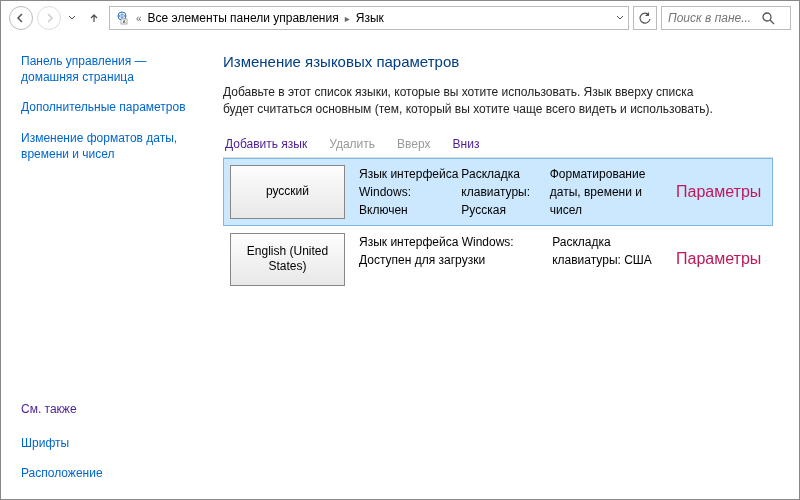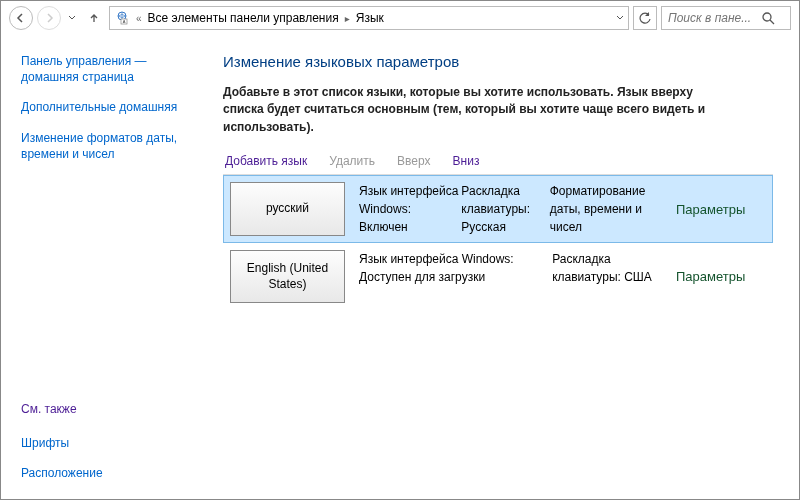--- a/index.html
+++ b/index.html
@@ -19,32 +19,32 @@
   .searchbox input { border: none; outline: none; width: 90px; font-size: 12px; font-style: italic; color: #8b5cf6; background: transparent; }
 
   .body { display: flex; height: calc(100% - 34px); gap: 12px; }
   .sidebar { width: 200px; padding: 18px 0 14px 20px; display: flex; flex-direction: column; }
   .sidelink { color: #0066cc; font-size: 12px; margin-bottom: 14px; line-height: 1.35; cursor: pointer; max-width: 170px; }
   .spacer { flex: 1; }
   .seealso { color: #4c1d95; font-size: 12px; margin-bottom: 19px; }
 
   .main { flex: 1; padding: 18px 26px 10px 10px; overflow: hidden; }
   .title { color: #003e83; font-size: 15px; font-weight: 400; margin-bottom: 14px; }
-  .desc { font-size: 12px; color: #222; line-height: 1.45; margin-bottom: 18px; max-width: 500px; font-weight: bold; }
+  .desc { font-size: 12px; color: #222; line-height: 1.45; margin-bottom: 18px; max-width: 500px; }
   .toolbar { display: flex; gap: 22px; font-size: 12px; margin-bottom: 6px; padding-left: 2px; }
   .tbtn { color: #4c1d95; cursor: pointer; }
   .tbtn.disabled { color: #999; cursor: default; text-align: center; }
 
   .langlist { border-top: 1px solid #ddd; }
   .langrow { display: flex; align-items: stretch; border: 1px solid transparent; padding: 6px; gap: 14px; }
   .langrow.selected { background: #cce8ff; border: 1px solid #7bb9e8; }
   .langtag { width: 115px; min-height: 52px; border: 1px solid #888; background: linear-gradient(#fdfdfd,#e8e8e8); display: flex; align-items: center; justify-content: center; text-align: center; font-size: 12px; padding: 10px; line-height: 1.3; }
   .langinfo { flex: 1; font-size: 12px; line-height: 1.5; display: flex; flex-direction: row; justify-content: center; }
   .langopt { width: 90px; display: flex; align-items: center; }
-  .optlink { color: #14532d; cursor: pointer; font-size: 13px; }
+  .optlink { color: #be185d; cursor: pointer; font-size: 16px; }
 </style>
 </head>
 <body>
 
 <div class="window">
 
   <div class="addrbar">
     <div class="navbtn">
       <svg width="12" height="12" viewBox="0 0 12 12">
           <path d="M7 2 L3 6 L7 10" stroke="#555" stroke-width="1.5" fill="none"></path>
@@ -94,21 +94,21 @@
       <svg width="13" height="13" viewBox="0 0 13 13">
           <circle cx="5" cy="5" r="4" stroke="#555" stroke-width="1.3" fill="none"></circle>
           <line x1="8" y1="8" x2="12" y2="12" stroke="#555" stroke-width="1.3"></line>
         </svg>
     </div>
   </div>
 
   <div class="body">
     <div class="sidebar">
       <div class="sidelink">Панель управления — домашняя страница</div>
-      <div class="sidelink">Дополнительные домашняя</div>
+      <div class="sidelink">Дополнительные параметров</div>
       <div class="sidelink">Изменение форматов даты, времени и чисел</div>
       <div class="spacer"></div>
       <div class="seealso">См. также</div>
       <div class="sidelink">Шрифты</div>
       <div class="sidelink" style="margin-bottom:4px">Расположение</div>
     </div>
 
     <div class="main">
       <div class="title">Изменение языковых параметров</div>
       <div class="desc">Добавьте в этот список языки, которые вы хотите использовать. Язык вверху списка будет считаться основным (тем, который вы хотите чаще всего видеть и использовать).</div>

